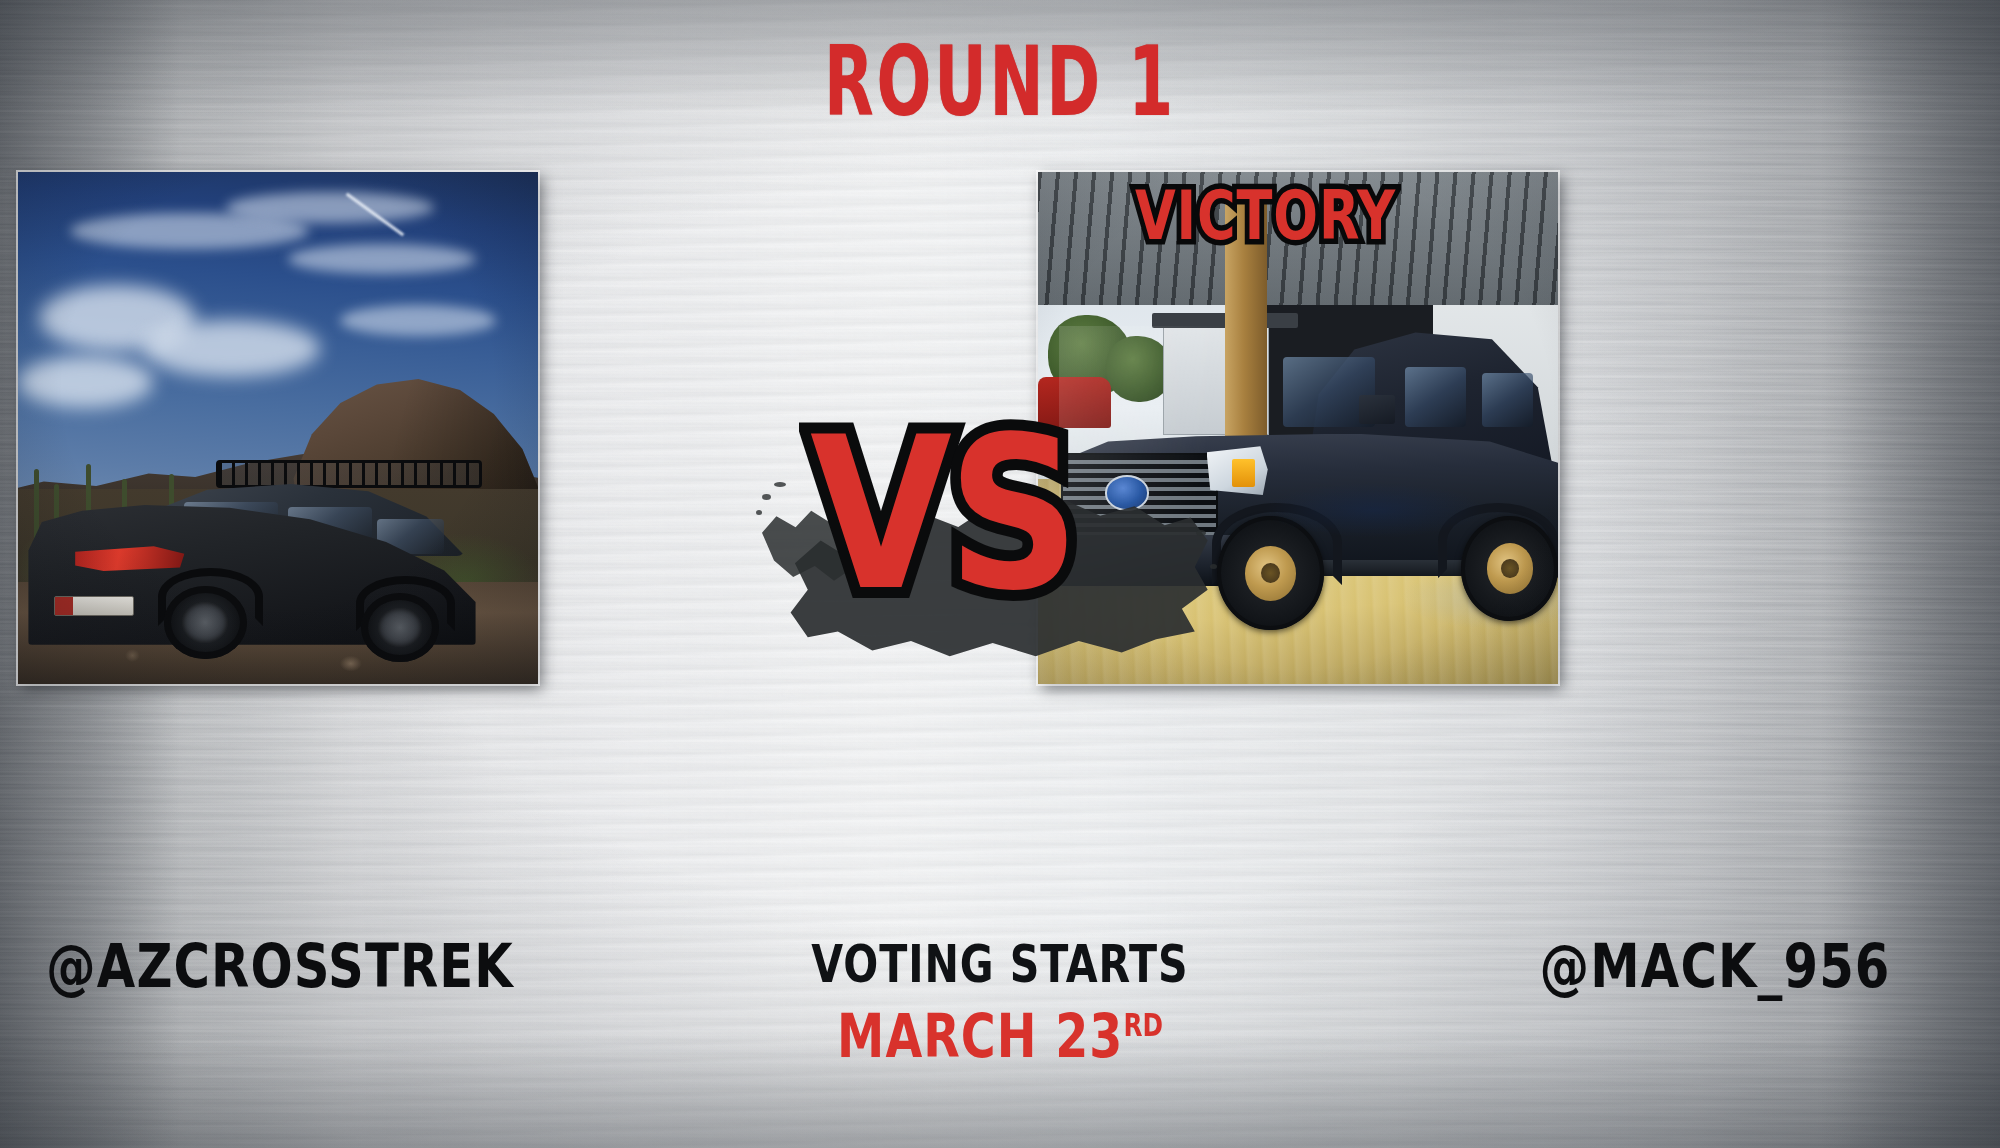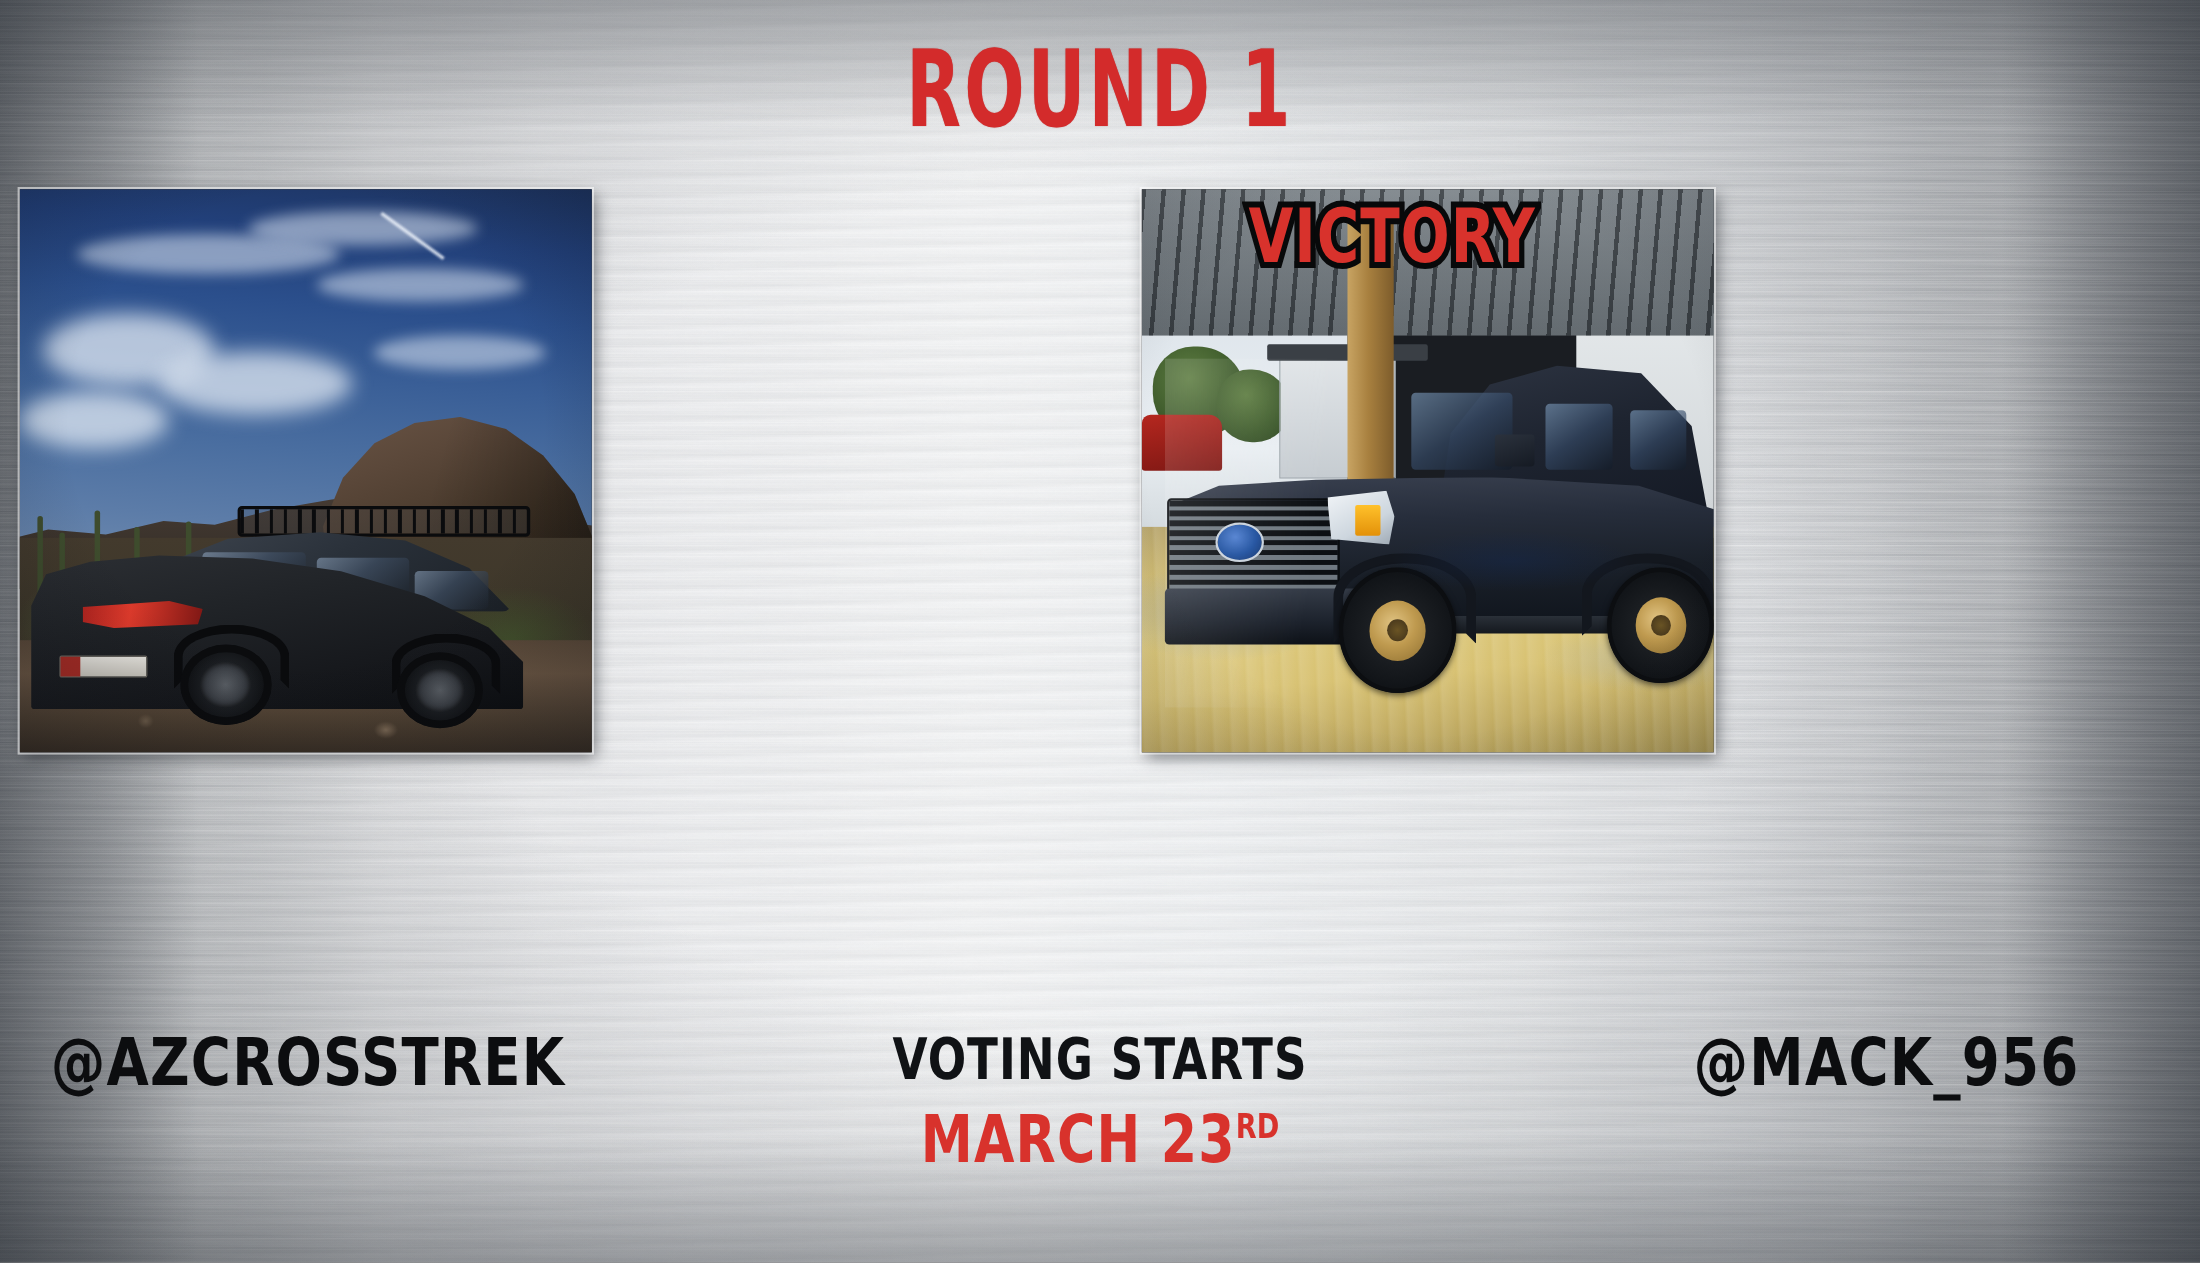--- a/index.html
+++ b/index.html
@@ -623,20 +623,30 @@
         <div class="truck-wheel" style="right:2%; top:60%; width:19%; height:33%;"></div>
         <div class="truck-wet"></div>
       </div>
 
       <div class="photo-tone-right"></div>
     </div>
   </div>
 
   <div id="victory" class="grunge">VICTORY</div>
 
+  <div id="vs-block">
+    <div class="vs-splat"></div>
+    <div class="vs-splat-2"></div>
+    <div class="vs-fleck" style="left:2px;   top:84px;  width:9px;  height:6px;"></div>
+    <div class="vs-fleck" style="left:-4px;  top:100px; width:6px;  height:5px;"></div>
+    <div class="vs-fleck" style="left:14px;  top:72px;  width:12px; height:5px;"></div>
+    <div class="vs-fleck" style="left:436px; top:120px; width:10px; height:6px;"></div>
+    <div class="vs-fleck" style="left:450px; top:154px; width:7px;  height:5px;"></div>
+    <div id="vs-text" class="grunge">VS</div>
+  </div>
 
   <div id="handle-left" class="grunge handle">@AZCROSSTREK</div>
 
   <div id="handle-right" class="grunge handle">@MACK_956</div>
 
   <div id="voting-starts" class="grunge">VOTING STARTS</div>
 
   <div id="voting-date" class="grunge">
     <span>MARCH 23</span><span class="ord">RD</span>
   </div>

